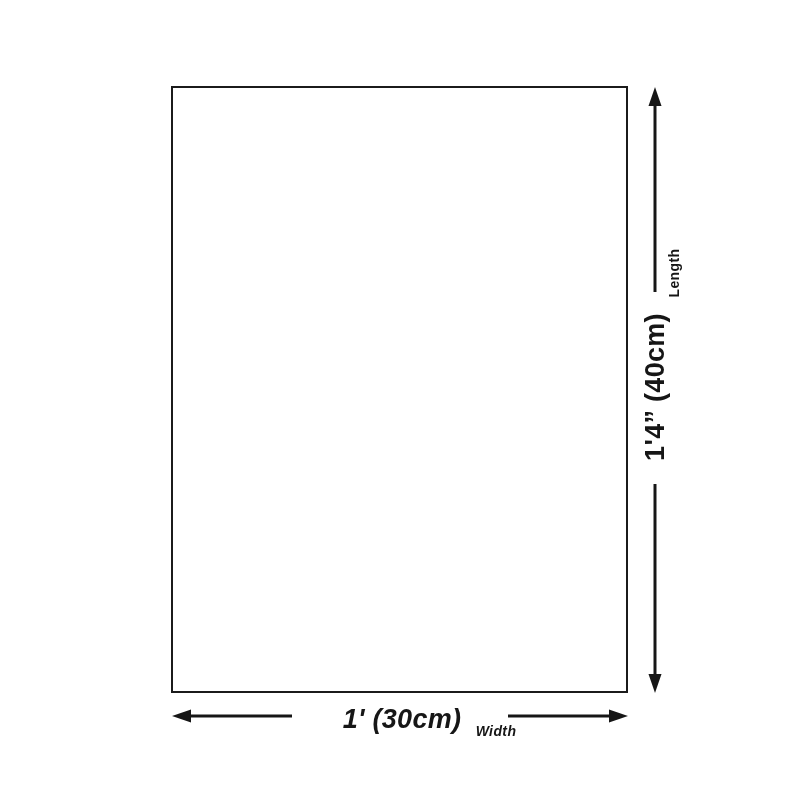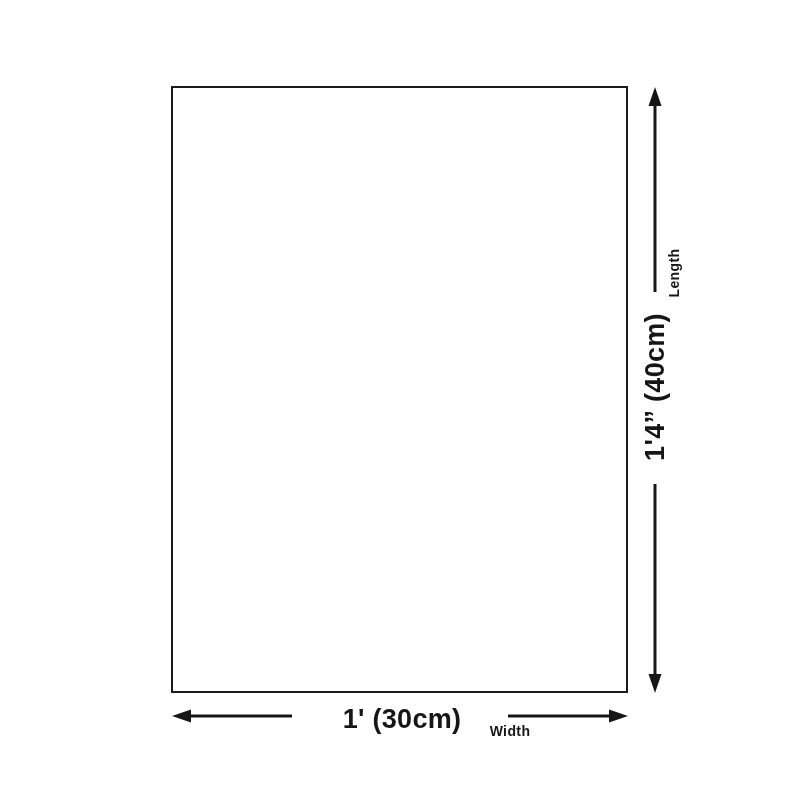--- a/index.html
+++ b/index.html
@@ -46,20 +46,21 @@
   }
   .dim-axis {
     font-size: 14px;
     letter-spacing: 0.4px;
   }
   .rot {
     transform: translate(-50%, -50%) rotate(-90deg);
   }
   .ctr {
     transform: translate(-50%, -50%);
+    font-style: italic;
   }
 </style>
 </head>
 <body>
 
 <div class="canvas">
 
   <div class="product-rect"></div>
 
   <svg class="overlay" width="800" height="800" viewBox="0 0 800 800">
@@ -74,15 +75,15 @@
     <polygon points="172,716 191,709.5 191,722.5" fill="#161616"></polygon>
 
     <line x1="508" y1="716" x2="614" y2="716" stroke-width="3" stroke="#161616"></line>
     <polygon points="628,716 609,709.5 609,722.5" fill="#161616"></polygon>
   </svg>
 
   <div class="dim-text dim-value rot" style="left:655px; top:387px;">1'4” (40cm)</div>
   <div class="dim-text dim-axis rot" style="left:674px; top:273px;">Length</div>
 
   <div class="dim-text dim-value ctr" style="left:402px; top:719px;">1' (30cm)</div>
-  <div class="dim-text dim-axis ctr" style="left:510px; top:731px;">Width</div>
+  <div class="dim-text dim-axis ctr" style="left:496px; top:731px;">Width</div>
 
 </div>
 
 </body></html>

